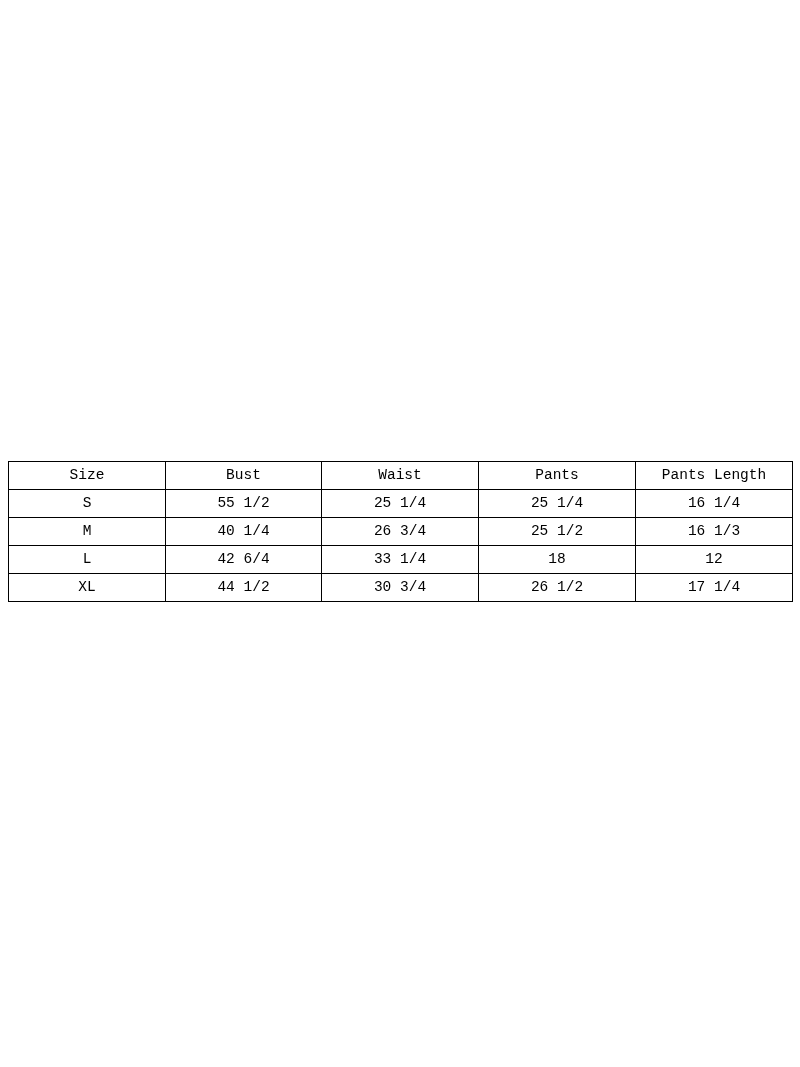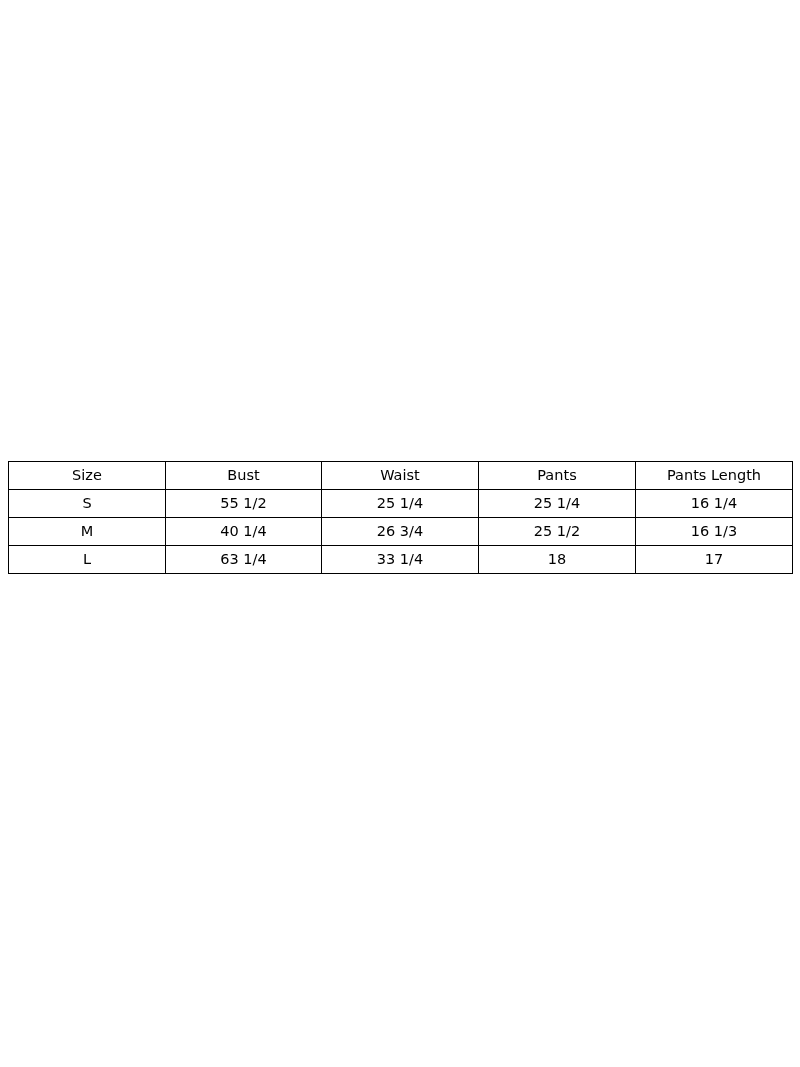--- a/index.html
+++ b/index.html
@@ -27,20 +27,21 @@
     position: absolute;
     left: 8px;
     top: 461px;
     width: 784px;
   }
   table.size-chart {
     border-collapse: collapse;
     width: 784px;
     table-layout: fixed;
     background: #ffffff;
+    font-family: Liberation Mono, monospace;
   }
   table.size-chart td,
   table.size-chart th {
     border: 1px solid #000000;
     text-align: center;
     vertical-align: middle;
     font-weight: normal;
     font-size: 14.5px;
     line-height: 1;
     height: 27px;
@@ -85,21 +86,28 @@
         </tr>
         <tr>
           <td>M</td>
           <td>40 1/4</td>
           <td>26 3/4</td>
           <td>25 1/2</td>
           <td>16 1/3</td>
         </tr>
         <tr>
           <td>L</td>
-          <td>63 1/4</td>
+          <td>42 6/4</td>
           <td>33 1/4</td>
           <td>18</td>
-          <td>17</td>
+          <td>12</td>
+        </tr>
+        <tr>
+          <td>XL</td>
+          <td>44 1/2</td>
+          <td>30 3/4</td>
+          <td>26 1/2</td>
+          <td>17 1/4</td>
         </tr>
       </tbody>
     </table>
   </div>
 </div>
 
 </body></html>

